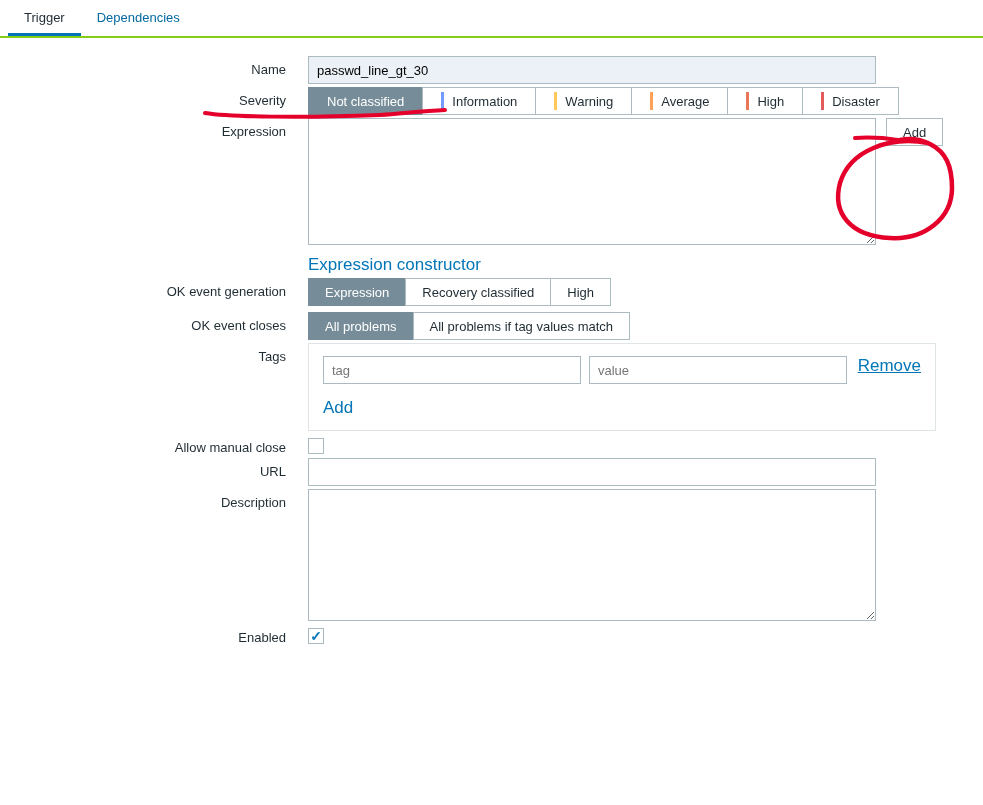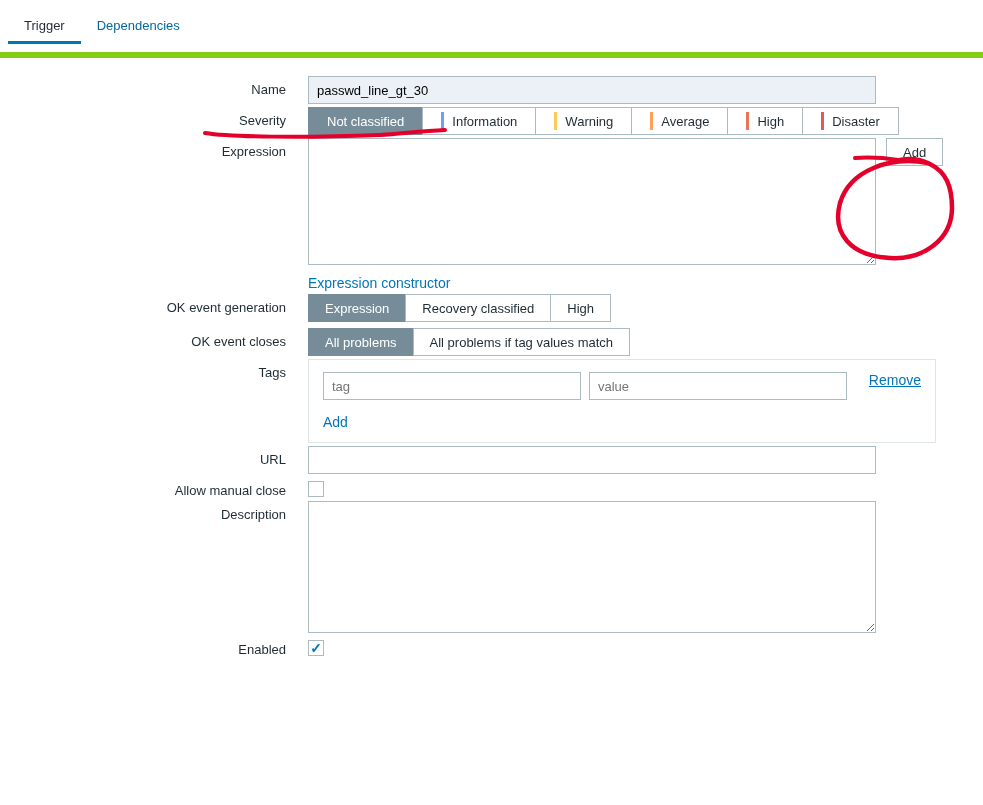--- a/index.html
+++ b/index.html
@@ -1,36 +1,36 @@
 <!DOCTYPE html>
 <html><head>
   <meta charset="utf-8">
   <style>
     * { box-sizing: border-box; margin: 0; padding: 0; }
     body { font-family: Arial, sans-serif; font-size: 13px; color: #1f2c33; background: #fff; width: 983px; }
-    .tabs { display: flex; border-bottom: 6px solid #84cc16; padding: 8px 8px; }
+    .tabs { display: flex; border-bottom: 2px solid #84cc16; padding: 0 8px; }
     .tab { padding: 10px 16px 8px 16px; color: #0369a1; cursor: pointer; border-bottom: 3px solid transparent; font-size: 13px; }
     .tab.active { color: #1f2c33; border-bottom: 3px solid #0275b8; }
     .form { padding: 18px 10px 30px 10px; position: relative; }
     .row { display: flex; align-items: flex-start; margin-bottom: 3px; gap: 8px; }
     .label { width: 290px; text-align: right; padding-right: 14px; padding-top: 6px; color: #1f2c33; font-size: 13px; }
     .field { flex: 1; display: flex; align-items: flex-start; }
     .text-input { width: 568px; height: 28px; border: 1px solid #acbbc2; background: #ebf1f7; padding: 4px 8px; font-size: 13px; font-family: Liberation Sans, sans-serif; }
     .btn-group { display: inline-flex; }
     .seg-btn { height: 28px; padding: 0 16px; border: 1px solid #acbbc2; background: #fff; color: #1f2c33; font-size: 13px; display: inline-flex; align-items: center; cursor: pointer; margin-left: -1px; font-family: Arial, sans-serif; }
     .seg-btn:first-child { margin-left: 0; }
     .seg-btn.active { background: #768d99; color: #fff; border-color: #768d99; }
     .sev-marker { display: inline-block; width: 3px; height: 18px; margin-right: 8px; }
     .sev-btn { height: 28px; padding: 0 18px; border: 1px solid #acbbc2; background: #fff; color: #1f2c33; font-size: 13px; display: inline-flex; align-items: center; cursor: pointer; margin-left: -1px; font-family: Arial, sans-serif; }
     .sev-btn:first-child { margin-left: 0; }
     .sev-btn.active { background: #768d99; color: #fff; border-color: #768d99; }
     .textarea { width: 568px; height: 127px; border: 1px solid #acbbc2; padding: 6px 8px; font-size: 13px; font-family: Arial, sans-serif; resize: both; }
     .textarea.desc { height: 132px; }
     .btn-outline { height: 28px; padding: 0 16px; border: 1px solid #acbbc2; background: #fff; color: #1f2c33; font-size: 13px; cursor: pointer; margin-left: 10px; font-family: Arial, sans-serif; }
-    .link { color: #0275b8; cursor: pointer; font-size: 14px; }
+    .link { color: #0275b8; cursor: pointer; font-size: 17px; }
     .link.underline { text-decoration: underline; }
     .expr-block { display: flex; flex-direction: column; }
     .tags-box { border: 1px solid #dfe4e7; padding: 12px 14px 12px 14px; width: 628px; }
     .tags-row { display: flex; align-items: flex-start; gap: 8px; margin-bottom: 14px; }
     .tag-input { width: 258px; height: 28px; border: 1px solid #acbbc2; padding: 4px 8px; font-size: 13px; font-family: Arial, sans-serif; }
     .checkbox { width: 16px; height: 16px; border: 1px solid #acbbc2; display: inline-flex; align-items: center; justify-content: center; cursor: pointer; background: #fff; }
     .checkbox.checked::after { content: "✓"; color: #0275b8; font-size: 14px; font-weight: bold; }
     .url-input { width: 568px; height: 28px; border: 1px solid #acbbc2; padding: 4px 8px; font-size: 13px; font-family: Arial, sans-serif; }
     .annot-svg { position: absolute; top: 0; left: 0; pointer-events: none; }
   </style>
@@ -125,30 +125,30 @@
           <input type="text" class="tag-input" placeholder="tag" style="">
           <input type="text" class="tag-input" placeholder="value" style="">
           <span class="link underline" style="margin-left:auto;">Remove</span>
         </div>
         <span class="link">Add</span>
       </div>
     </div>
   </div>
 
   <div class="row">
-    <div class="label">URL</div>
-    <div class="field">
-      <input type="text" class="url-input" style="">
+    <div class="label">Allow manual close</div>
+    <div class="field" style="padding-top:4px;">
+      <span class="checkbox"></span>
     </div>
   </div>
 
   <div class="row">
-    <div class="label">Allow manual close</div>
-    <div class="field" style="padding-top:4px;">
-      <span class="checkbox"></span>
+    <div class="label">URL</div>
+    <div class="field">
+      <input type="text" class="url-input" style="">
     </div>
   </div>
 
   <div class="row">
     <div class="label">Description</div>
     <div class="field">
       <textarea class="textarea desc" style=""></textarea>
     </div>
   </div>
 

